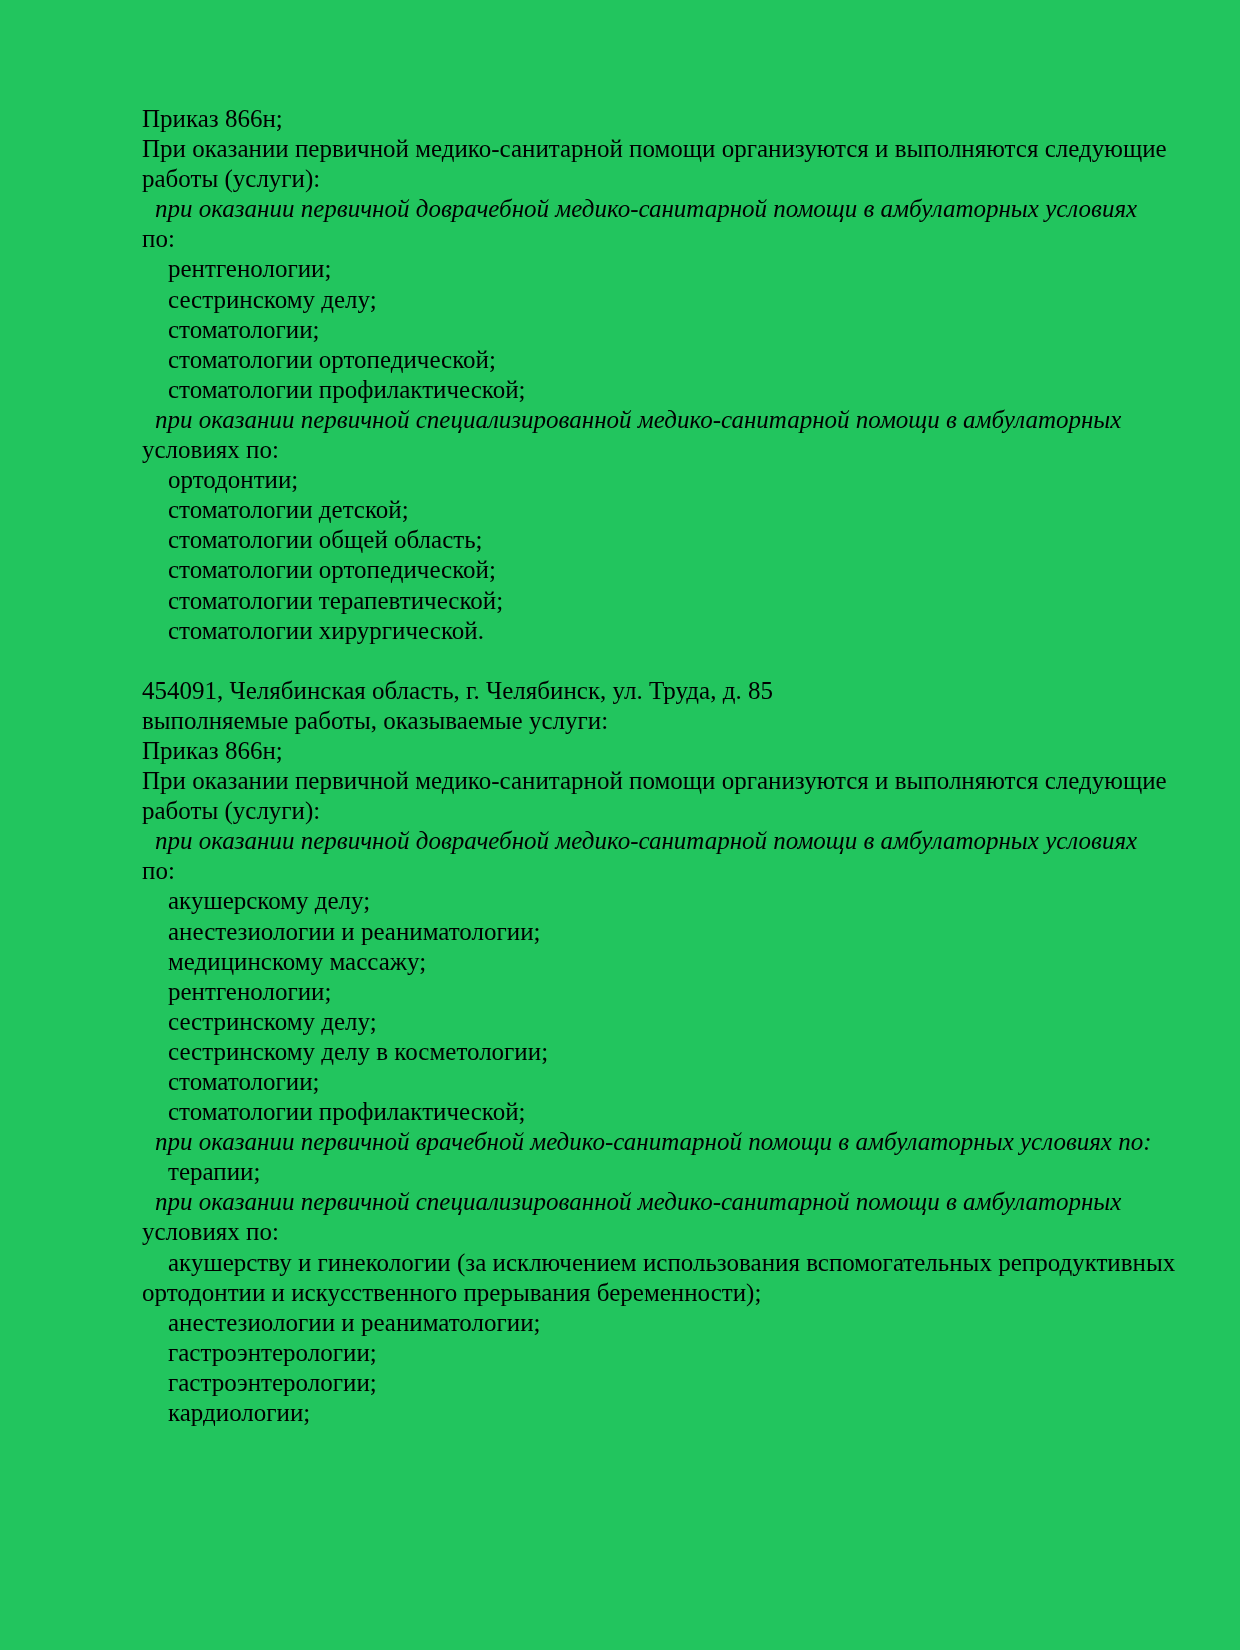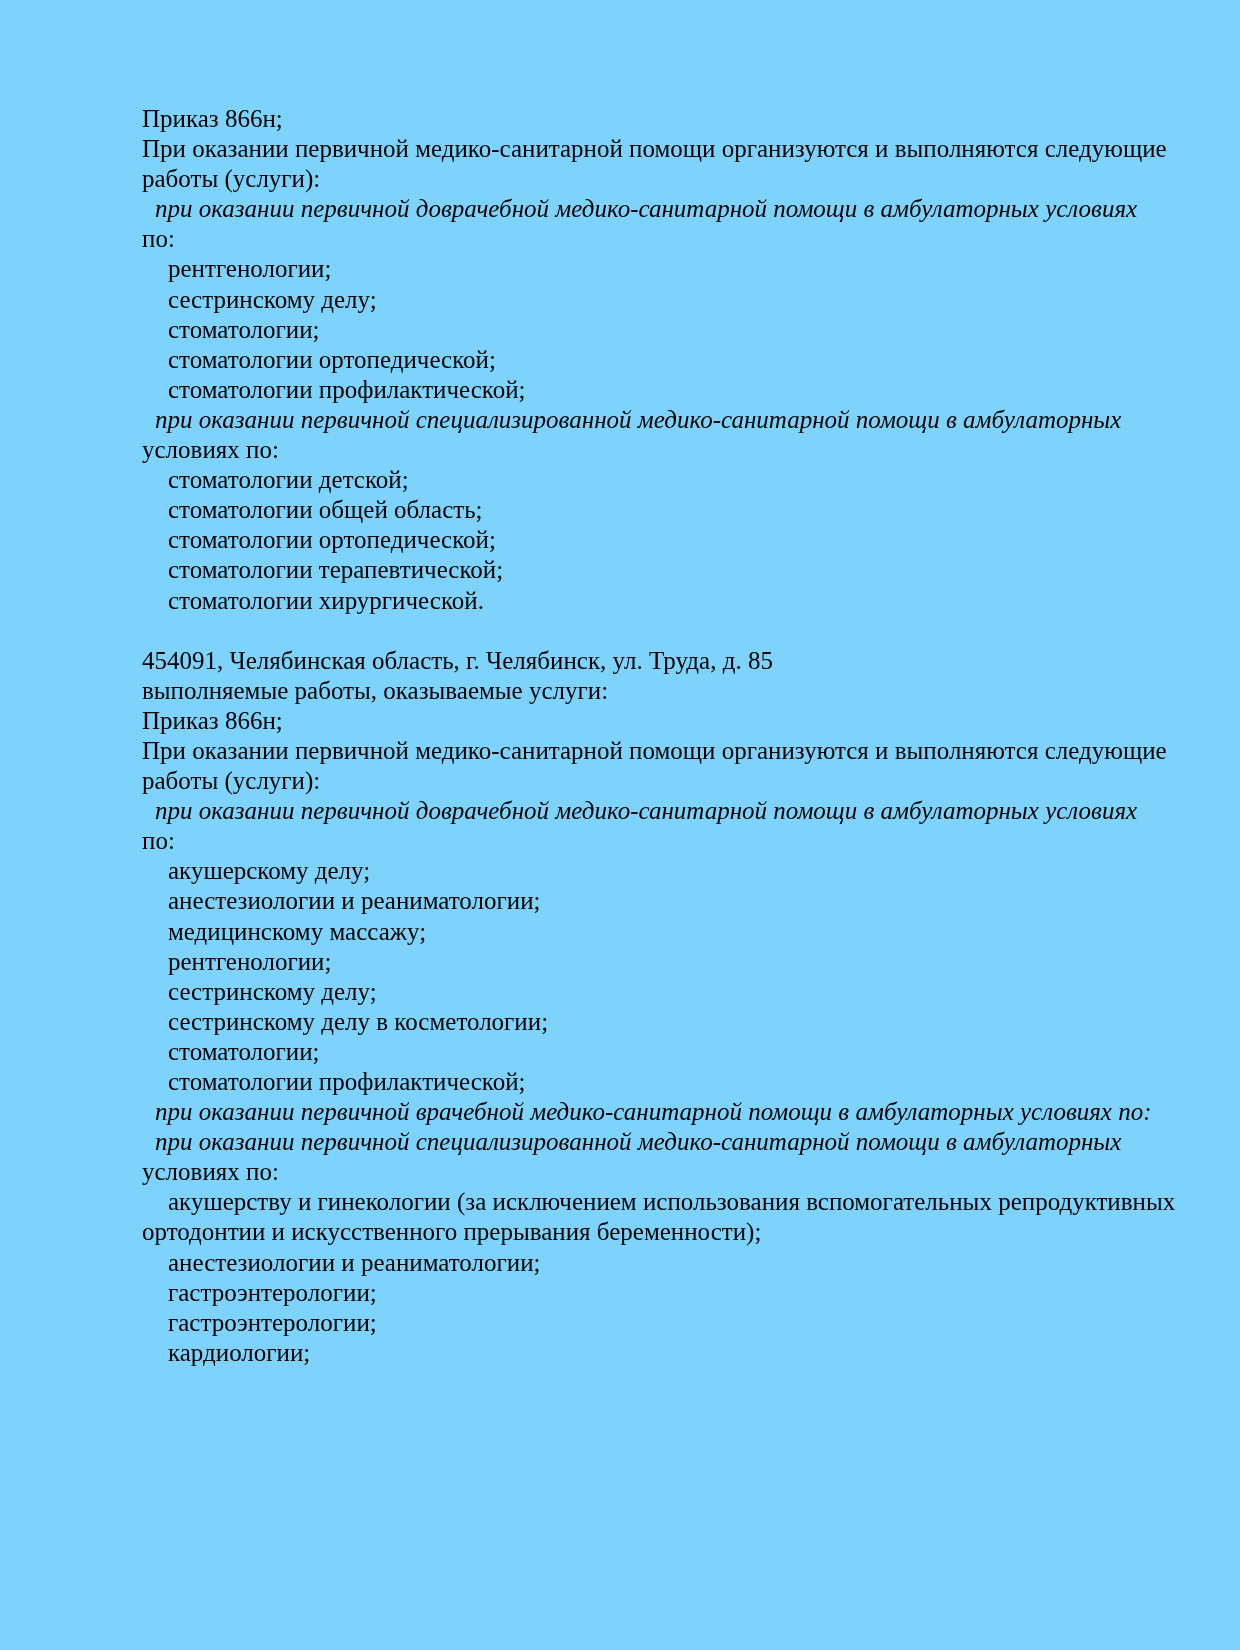--- a/index.html
+++ b/index.html
@@ -3,21 +3,21 @@
 <meta charset="utf-8">
 <style>
   html, body {
     margin: 0;
     padding: 0;
   }
   .page {
     position: relative;
     width: 1240px;
     height: 1650px;
-    background: #7dd3fc;
+    background: #22c55e;
     color: #000000;
     overflow: hidden;
     font-family: "Liberation Serif", "DejaVu Serif", serif;
   }
   .doc {
     position: absolute;
     top: 104px;
     left: 142px;
     width: 1040px;
     font-size: 25px;
@@ -48,20 +48,21 @@
         <div class="doc-line indent-0">работы (услуги):</div>
         <div class="doc-line indent-1">при оказании первичной доврачебной медико-санитарной помощи в амбулаторных условиях</div>
         <div class="doc-line indent-0">по:</div>
         <div class="doc-line indent-2">рентгенологии;</div>
         <div class="doc-line indent-2">сестринскому делу;</div>
         <div class="doc-line indent-2">стоматологии;</div>
         <div class="doc-line indent-2">стоматологии ортопедической;</div>
         <div class="doc-line indent-2">стоматологии профилактической;</div>
         <div class="doc-line indent-1">при оказании первичной специализированной медико-санитарной помощи в амбулаторных</div>
         <div class="doc-line indent-0">условиях по:</div>
+        <div class="doc-line indent-2">ортодонтии;</div>
         <div class="doc-line indent-2">стоматологии детской;</div>
         <div class="doc-line indent-2">стоматологии общей область;</div>
         <div class="doc-line indent-2">стоматологии ортопедической;</div>
         <div class="doc-line indent-2">стоматологии терапевтической;</div>
         <div class="doc-line indent-2">стоматологии хирургической.</div>
       </div>
       <div class="doc-section">
         <div class="doc-line indent-0">454091, Челябинская область, г. Челябинск, ул. Труда, д. 85</div>
         <div class="doc-line indent-0">выполняемые работы, оказываемые услуги:</div>
         <div class="doc-line indent-0">Приказ 866н;</div>
@@ -71,20 +72,21 @@
         <div class="doc-line indent-0">по:</div>
         <div class="doc-line indent-2">акушерскому делу;</div>
         <div class="doc-line indent-2">анестезиологии и реаниматологии;</div>
         <div class="doc-line indent-2">медицинскому массажу;</div>
         <div class="doc-line indent-2">рентгенологии;</div>
         <div class="doc-line indent-2">сестринскому делу;</div>
         <div class="doc-line indent-2">сестринскому делу в косметологии;</div>
         <div class="doc-line indent-2">стоматологии;</div>
         <div class="doc-line indent-2">стоматологии профилактической;</div>
         <div class="doc-line indent-1">при оказании первичной врачебной медико-санитарной помощи в амбулаторных условиях по:</div>
+        <div class="doc-line indent-2">терапии;</div>
         <div class="doc-line indent-1">при оказании первичной специализированной медико-санитарной помощи в амбулаторных</div>
         <div class="doc-line indent-0">условиях по:</div>
         <div class="doc-line indent-2">акушерству и гинекологии (за исключением использования вспомогательных репродуктивных</div>
         <div class="doc-line indent-0">ортодонтии и искусственного прерывания беременности);</div>
         <div class="doc-line indent-2">анестезиологии и реаниматологии;</div>
         <div class="doc-line indent-2">гастроэнтерологии;</div>
         <div class="doc-line indent-2">гастроэнтерологии;</div>
         <div class="doc-line indent-2">кардиологии;</div>
       </div>
     </div>

